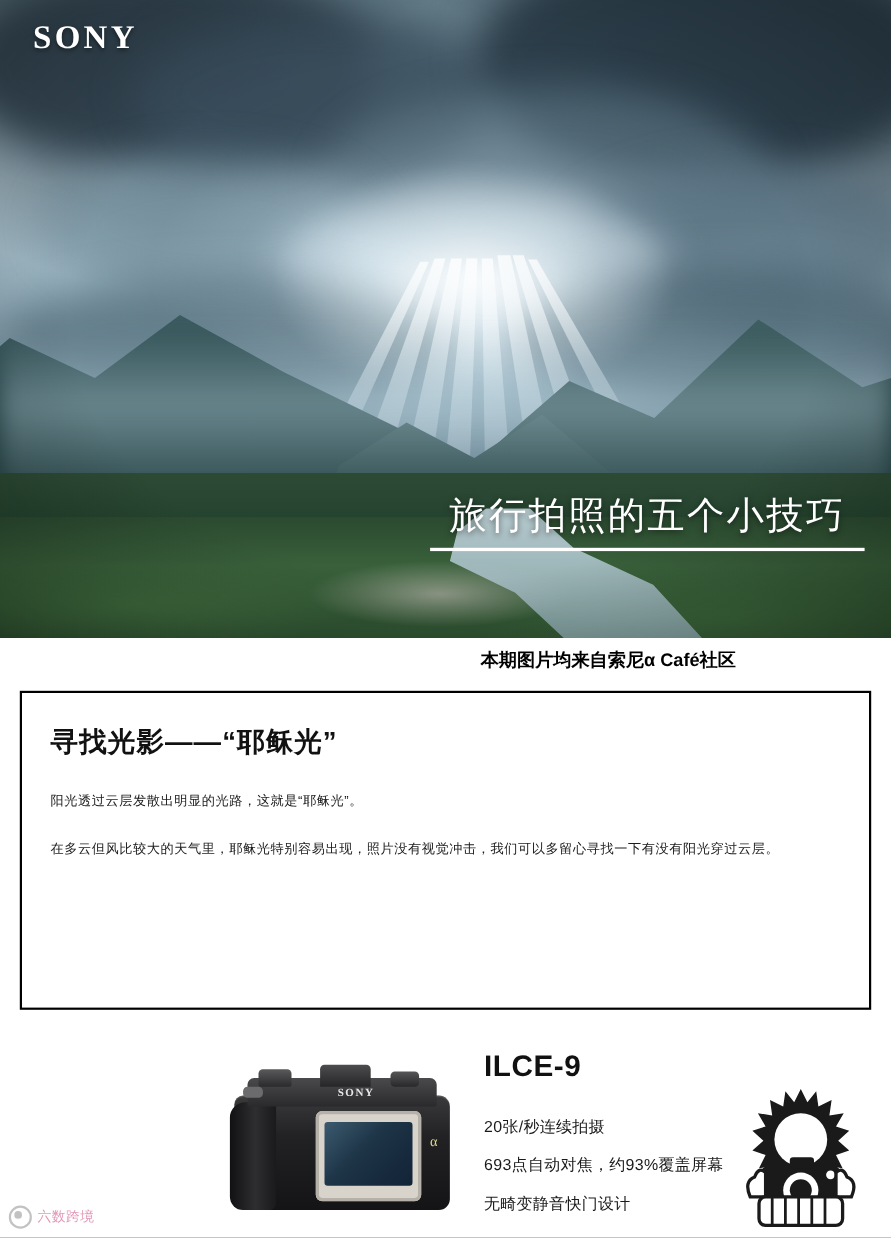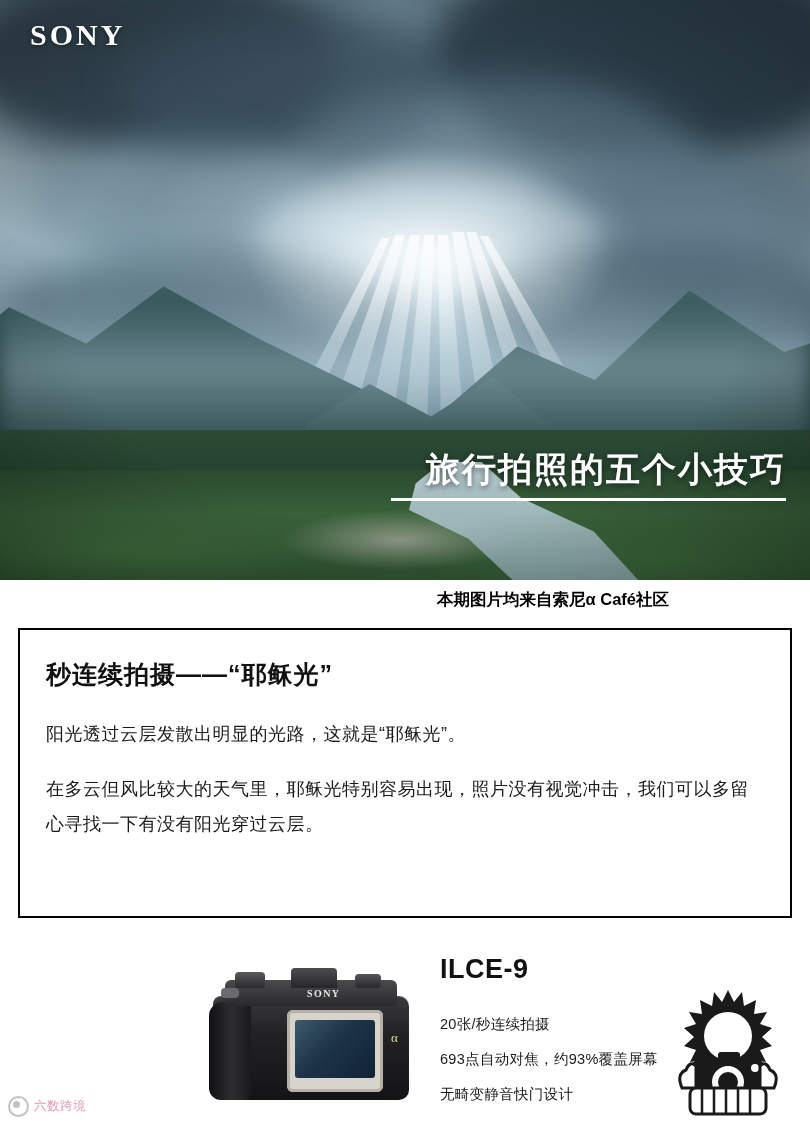--- a/index.html
+++ b/index.html
@@ -138,24 +138,25 @@
   
   .title-block {
     position: absolute;
     right: 24px;
     top: 450px;
     text-align: right;
     color: #ffffff;
   }
   .title-main {
     font-size: 34px;
-    font-weight: bold;
+    font-weight: normal;
     letter-spacing: 2px;
     text-shadow: 0 2px 6px rgba(0,0,0,0.55);
     line-height: 1.15;
+    text-align: center;
   }
   .title-rule {
     height: 3px;
     background: #ffffff;
     margin: 9px 0 10px 0;
     width: 395px;
     margin-left: auto;
   }
   .title-sub {
     font-size: 23px;
@@ -186,21 +187,21 @@
     padding: 24px 26px;
   }
   .art-heading {
     font-size: 25px;
     font-weight: bold;
     color: #111;
     margin: 4px 0 26px 0;
     letter-spacing: 1px;
   }
   .art-para {
-    font-size: 18px;
+    font-size: 12px;
     color: #1a1a1a;
     line-height: 1.95;
     margin: 0 0 20px 0;
     letter-spacing: 0.5px;
   }
 
   
   .product {
     position: absolute;
     left: 0;
@@ -407,21 +408,21 @@
 
   <div class="title-block">
     <div class="title-main">旅行拍照的五个小技巧</div>
     <div class="title-rule"></div>
   </div>
 </div>
 
 <div class="credit">本期图片均来自索尼α Café社区</div>
 
 <div class="article">
-  <div class="art-heading">秒连续拍摄——“耶稣光”</div>
+  <div class="art-heading">寻找光影——“耶稣光”</div>
   <p class="art-para">阳光透过云层发散出明显的光路，这就是“耶稣光”。</p>
   <p class="art-para">在多云但风比较大的天气里，耶稣光特别容易出现，照片没有视觉冲击，我们可以多留心寻找一下有没有阳光穿过云层。</p>
 </div>
 
 <div class="product">
 
   <div class="cam-wrap">
     <div class="cam-body"></div>
     <div class="cam-grip"></div>
     <div class="cam-top"></div>

